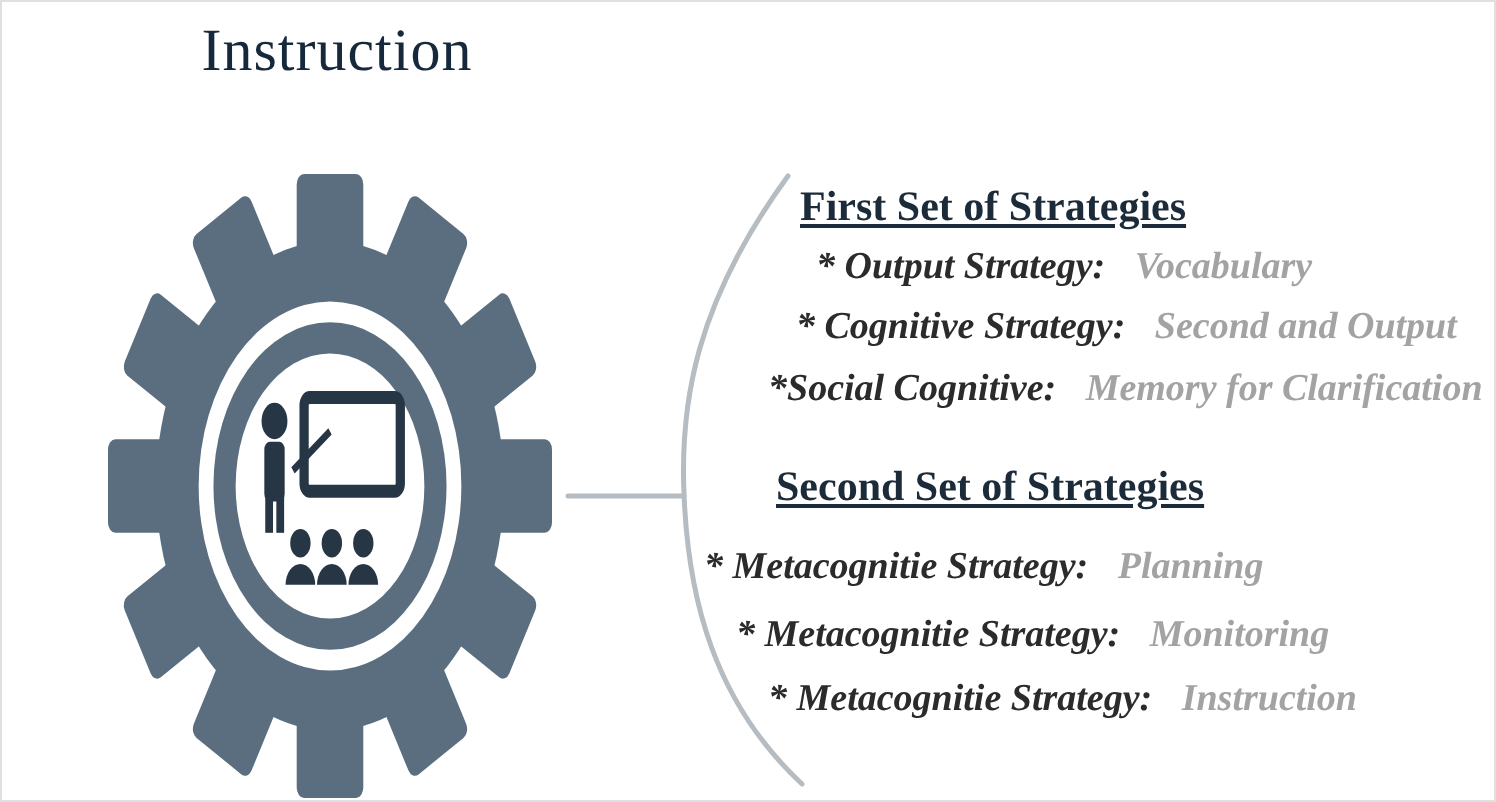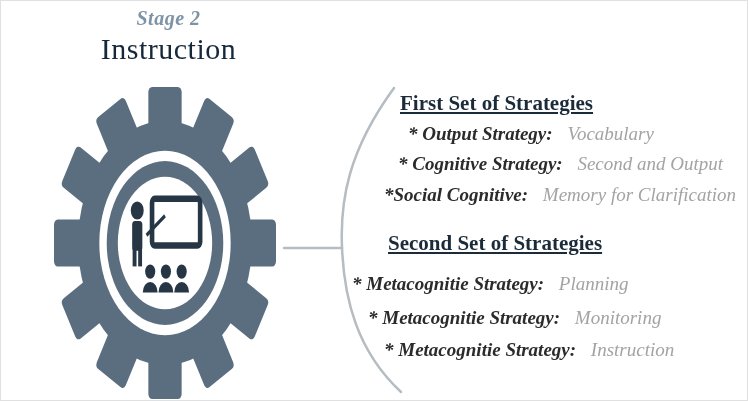--- a/index.html
+++ b/index.html
@@ -32,35 +32,34 @@
     font-size:21px;font-weight:700;color:#1c2b39;
     text-decoration:underline;
     white-space:nowrap;
   }
   .title-first{left:399px;top:90px;}
   .title-second{left:387px;top:230px;}
   .row{
     position:absolute;white-space:nowrap;font-size:19px;
   }
   .row .lbl{font-style:italic;font-weight:700;color:#2b2b2b;}
-  .row .val{font-style:italic;font-weight:400;color:#a3a3a3;margin-left:10px;}
+  .row .val{font-style:italic;font-weight:700;color:#a3a3a3;margin-left:10px;}
   .f1{left:407px;top:122px;}
   .f2{left:397px;top:152px;}
   .f3{left:383px;top:183px;}
   .s1{left:351px;top:272px;}
   .s2{left:367px;top:306px;}
   .s3{left:383px;top:338px;}
 </style>
 </head>
 <body>
 
 <div class="stage">
 
   <div class="header">
-    <div class="stage-label">Stage 2</div>
     <div class="stage-title">Instruction</div>
   </div>
 
   <svg class="connector-svg" viewBox="0 0 748 401">
     <path d="M283,247 H341" fill="none" stroke="#b5bcc2" stroke-width="2.5" stroke-linecap="round"></path>
     <path d="M393,87 C347,150 339,200 341,246 C343,298 356,350 400,391" fill="none" stroke="#b5bcc2" stroke-width="2.5" stroke-linecap="round"></path>
   </svg>
 
   <svg class="gear-svg" viewBox="0 0 240 240" preserveAspectRatio="none">
     <g fill="#5b6e80">

